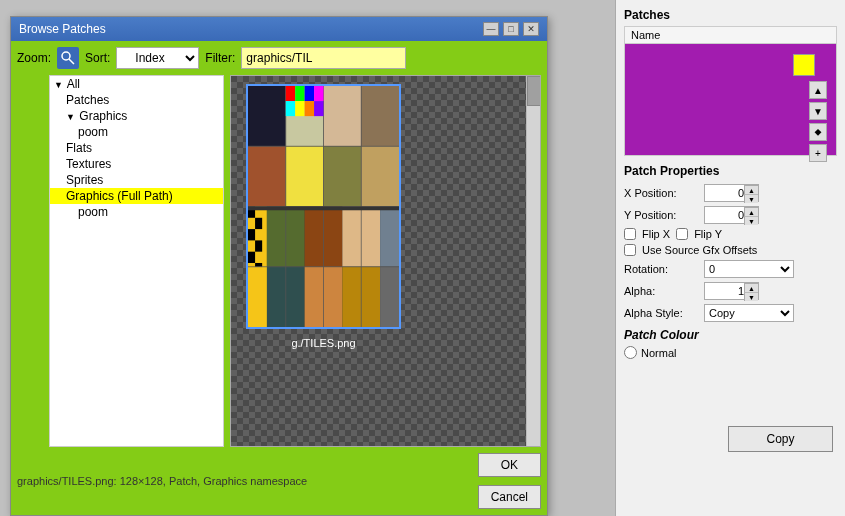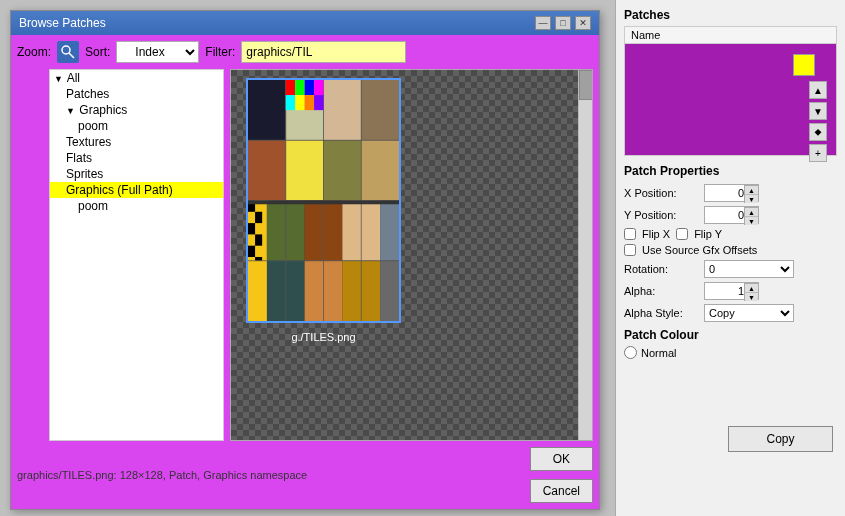--- a/index.html
+++ b/index.html
@@ -122,20 +122,21 @@
       height: 18px;
       border: 1px solid #aaa;
       background: white;
       font-size: 11px;
     }
 
     .patch-colour-title {
       font-weight: bold;
       margin-top: 6px;
       margin-bottom: 4px;
+      font-style: italic;
     }
 
     .colour-row {
       display: flex;
       align-items: center;
       gap: 4px;
       font-size: 11px;
     }
 
     
@@ -147,24 +148,24 @@
       height: 22px;
       background: #ffff00;
       border: 1px solid #999;
       cursor: pointer;
     }
 
     
     .dialog {
       position: absolute;
       left: 10px;
-      top: 10px;
-      width: 590px;
+      top: 16px;
+      width: 538px;
       height: 500px;
-      background: #d946ef;
+      background: #84cc16;
       border: 1px solid #888;
       box-shadow: 2px 2px 8px rgba(0,0,0,0.3);
     }
 
     .dialog-titlebar {
       background: linear-gradient(to bottom, #4a7cc7, #3a6ab7);
       color: white;
       padding: 4px 8px;
       display: flex;
       align-items: center;
@@ -535,24 +536,24 @@
         <div class="tree-item tree-indent-1">
           Patches
         </div>
         <div class="tree-item tree-indent-1">
           <span class="tree-arrow">▼</span> Graphics
         </div>
         <div class="tree-item tree-indent-2">
           poom
         </div>
         <div class="tree-item tree-indent-1">
+          Flats
+        </div>
+        <div class="tree-item tree-indent-1">
           Textures
-        </div>
-        <div class="tree-item tree-indent-1">
-          Flats
         </div>
         <div class="tree-item tree-indent-1">
           Sprites
         </div>
         <div class="tree-item tree-indent-1 selected">
           Graphics (Full Path)
         </div>
         <div class="tree-item tree-indent-2">
           poom
         </div>

